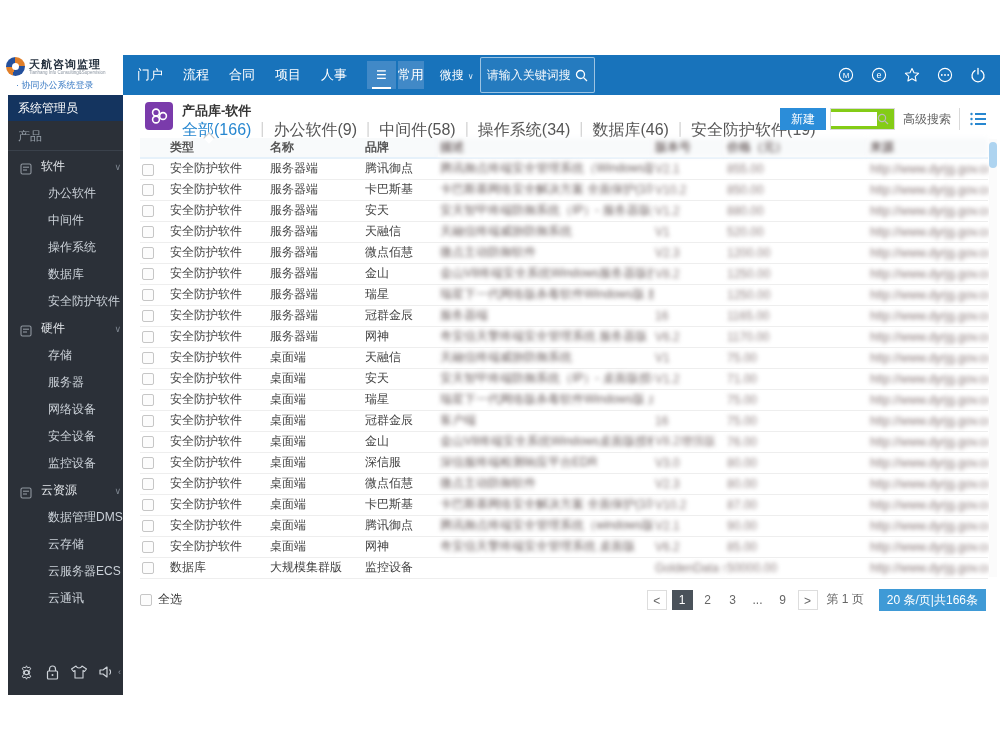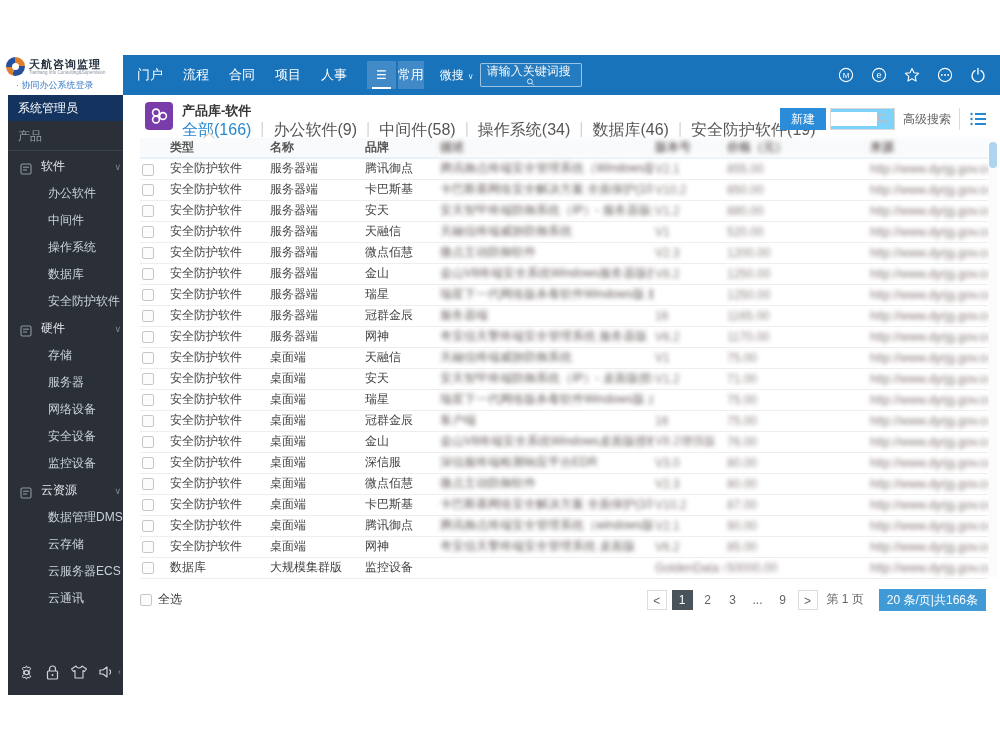--- a/index.html
+++ b/index.html
@@ -19,21 +19,21 @@
   .logo-sub { font-size:5px; color:#8a94a0; transform:scale(.9); transform-origin:left; }
   .logo-login { font-size:9px; color:#3b7bc4; margin-top:3px; padding-left:10px; }
   .bluebar { flex:1; background:#1873bb; display:flex; align-items:center; padding:0 14px; color:#fff; }
   .nav-item { font-size:13px; margin-right:20px; cursor:pointer; }
   .seg { background:#4189c7; height:28px; line-height:28px; padding:0 0; font-size:13px; position:relative; }
   .seg.burger { padding:0 9px; margin-right:2px; font-size:12px; }
   .seg.burger::after { content:''; position:absolute; left:5px; right:5px; bottom:0; height:2px; background:#fff; }
   .msearch { display:flex; align-items:center; margin-left:16px; }
   .msearch-scope { font-size:12px; }
   .msearch-caret { font-size:8px; margin:2px 6px 0 4px; opacity:.85; }
-  .msearch-box { display:flex; align-items:center; border:1px solid rgba(255,255,255,.55); border-radius:2px; height:24px; padding:0 6px; background:rgba(255,255,255,.06);flex-direction:column; }
+  .msearch-box { display:flex; align-items:center; border:1px solid rgba(255,255,255,.55); border-radius:2px; height:36px; padding:0 6px; background:rgba(255,255,255,.06); }
   .msearch-box input { background:transparent; border:none; outline:none; color:#fff; font-size:12px; width:88px; font-family:inherit; }
   .msearch-box input::placeholder { color:rgba(255,255,255,.95); }
   .top-icons { margin-left:auto; display:flex; align-items:center; gap:17px; }
   .top-icons svg { display:block; cursor:pointer; }
 
   
   .sidebar { position:absolute; top:40px; left:8px; width:123px; height:600px; background:#2b3038; color:#cfd4da; }
   .role-band { height:26px; line-height:26px; background:#14345f; color:#fff; font-size:12px; padding-left:10px; }
   .module-item { height:30px; line-height:30px; padding-left:10px; font-size:12px; color:#97a0aa; border-bottom:1px solid #3a414b; cursor:pointer; }
   .menu { padding-top:2px; }
@@ -51,21 +51,21 @@
   .page-head { position:relative; height:43px; }
   .prod-icon { position:absolute; left:10px; top:7px; width:28px; height:28px; border-radius:4px; background:#7a3bab; }
   .head-title { position:absolute; left:47px; top:7px; font-size:13px; font-weight:bold; color:#333; }
   .tabs { position:absolute; left:47px; top:25px; display:flex; align-items:flex-start; font-size:16px; }
   .tab { color:#555; cursor:pointer; }
   .tab.active { color:#2787d0; }
   .tab-sep { color:#d5d5d5; margin:0 9px; }
   .tab-caret { position:absolute; top:39px; left:70px; width:8px; height:8px; background:#fff; border-left:1px solid #ccc; border-top:1px solid #ccc; transform:rotate(45deg); z-index:2; }
   .head-controls { position:absolute; right:14px; top:13px; display:flex; align-items:center; }
   .btn-new { background:#2b8dd9; color:#fff; font-size:12px; height:22px; line-height:22px; padding:0 11px; border:none; cursor:pointer; font-family:inherit; }
-  .search-wrap { display:flex; align-items:center; height:22px; border:1px solid #d9d9d9; margin-left:4px; background:#7dd3fc; }
+  .search-wrap { display:flex; align-items:center; height:22px; border:1px solid #d9d9d9; margin-left:4px; background:#84cc16; }
   .search-wrap input { border:none; outline:none; width:46px; font-size:12px; padding:0 4px; font-family:inherit; }
   .search-wrap .mag { margin:0 5px 0 0; }
   .btn-adv { border:none; border-left:1px solid #d9d9d9; background:#fff; height:22px; font-size:12px; color:#666; padding:0 8px; cursor:pointer; font-family:inherit; }
   .list-icon { margin-left:10px; cursor:pointer; }
 
   
   table { border-collapse:collapse; table-layout:fixed; width:848px; margin-left:5px; }
   th { height:20px; font-size:12px; font-weight:600; color:#555; text-align:left; background:#f8fafb; border-bottom:2px solid #e6f1fa; padding:0 2px; white-space:nowrap; }
   td { height:21px; font-size:12px; color:#444; border-bottom:1px solid #eee; padding:0 2px; white-space:nowrap; overflow:hidden; }
   .cb { display:inline-block; width:12px; height:12px; border:1px solid #c6c6c6; border-radius:2px; background:#fcfcfc; vertical-align:middle; cursor:pointer; }

